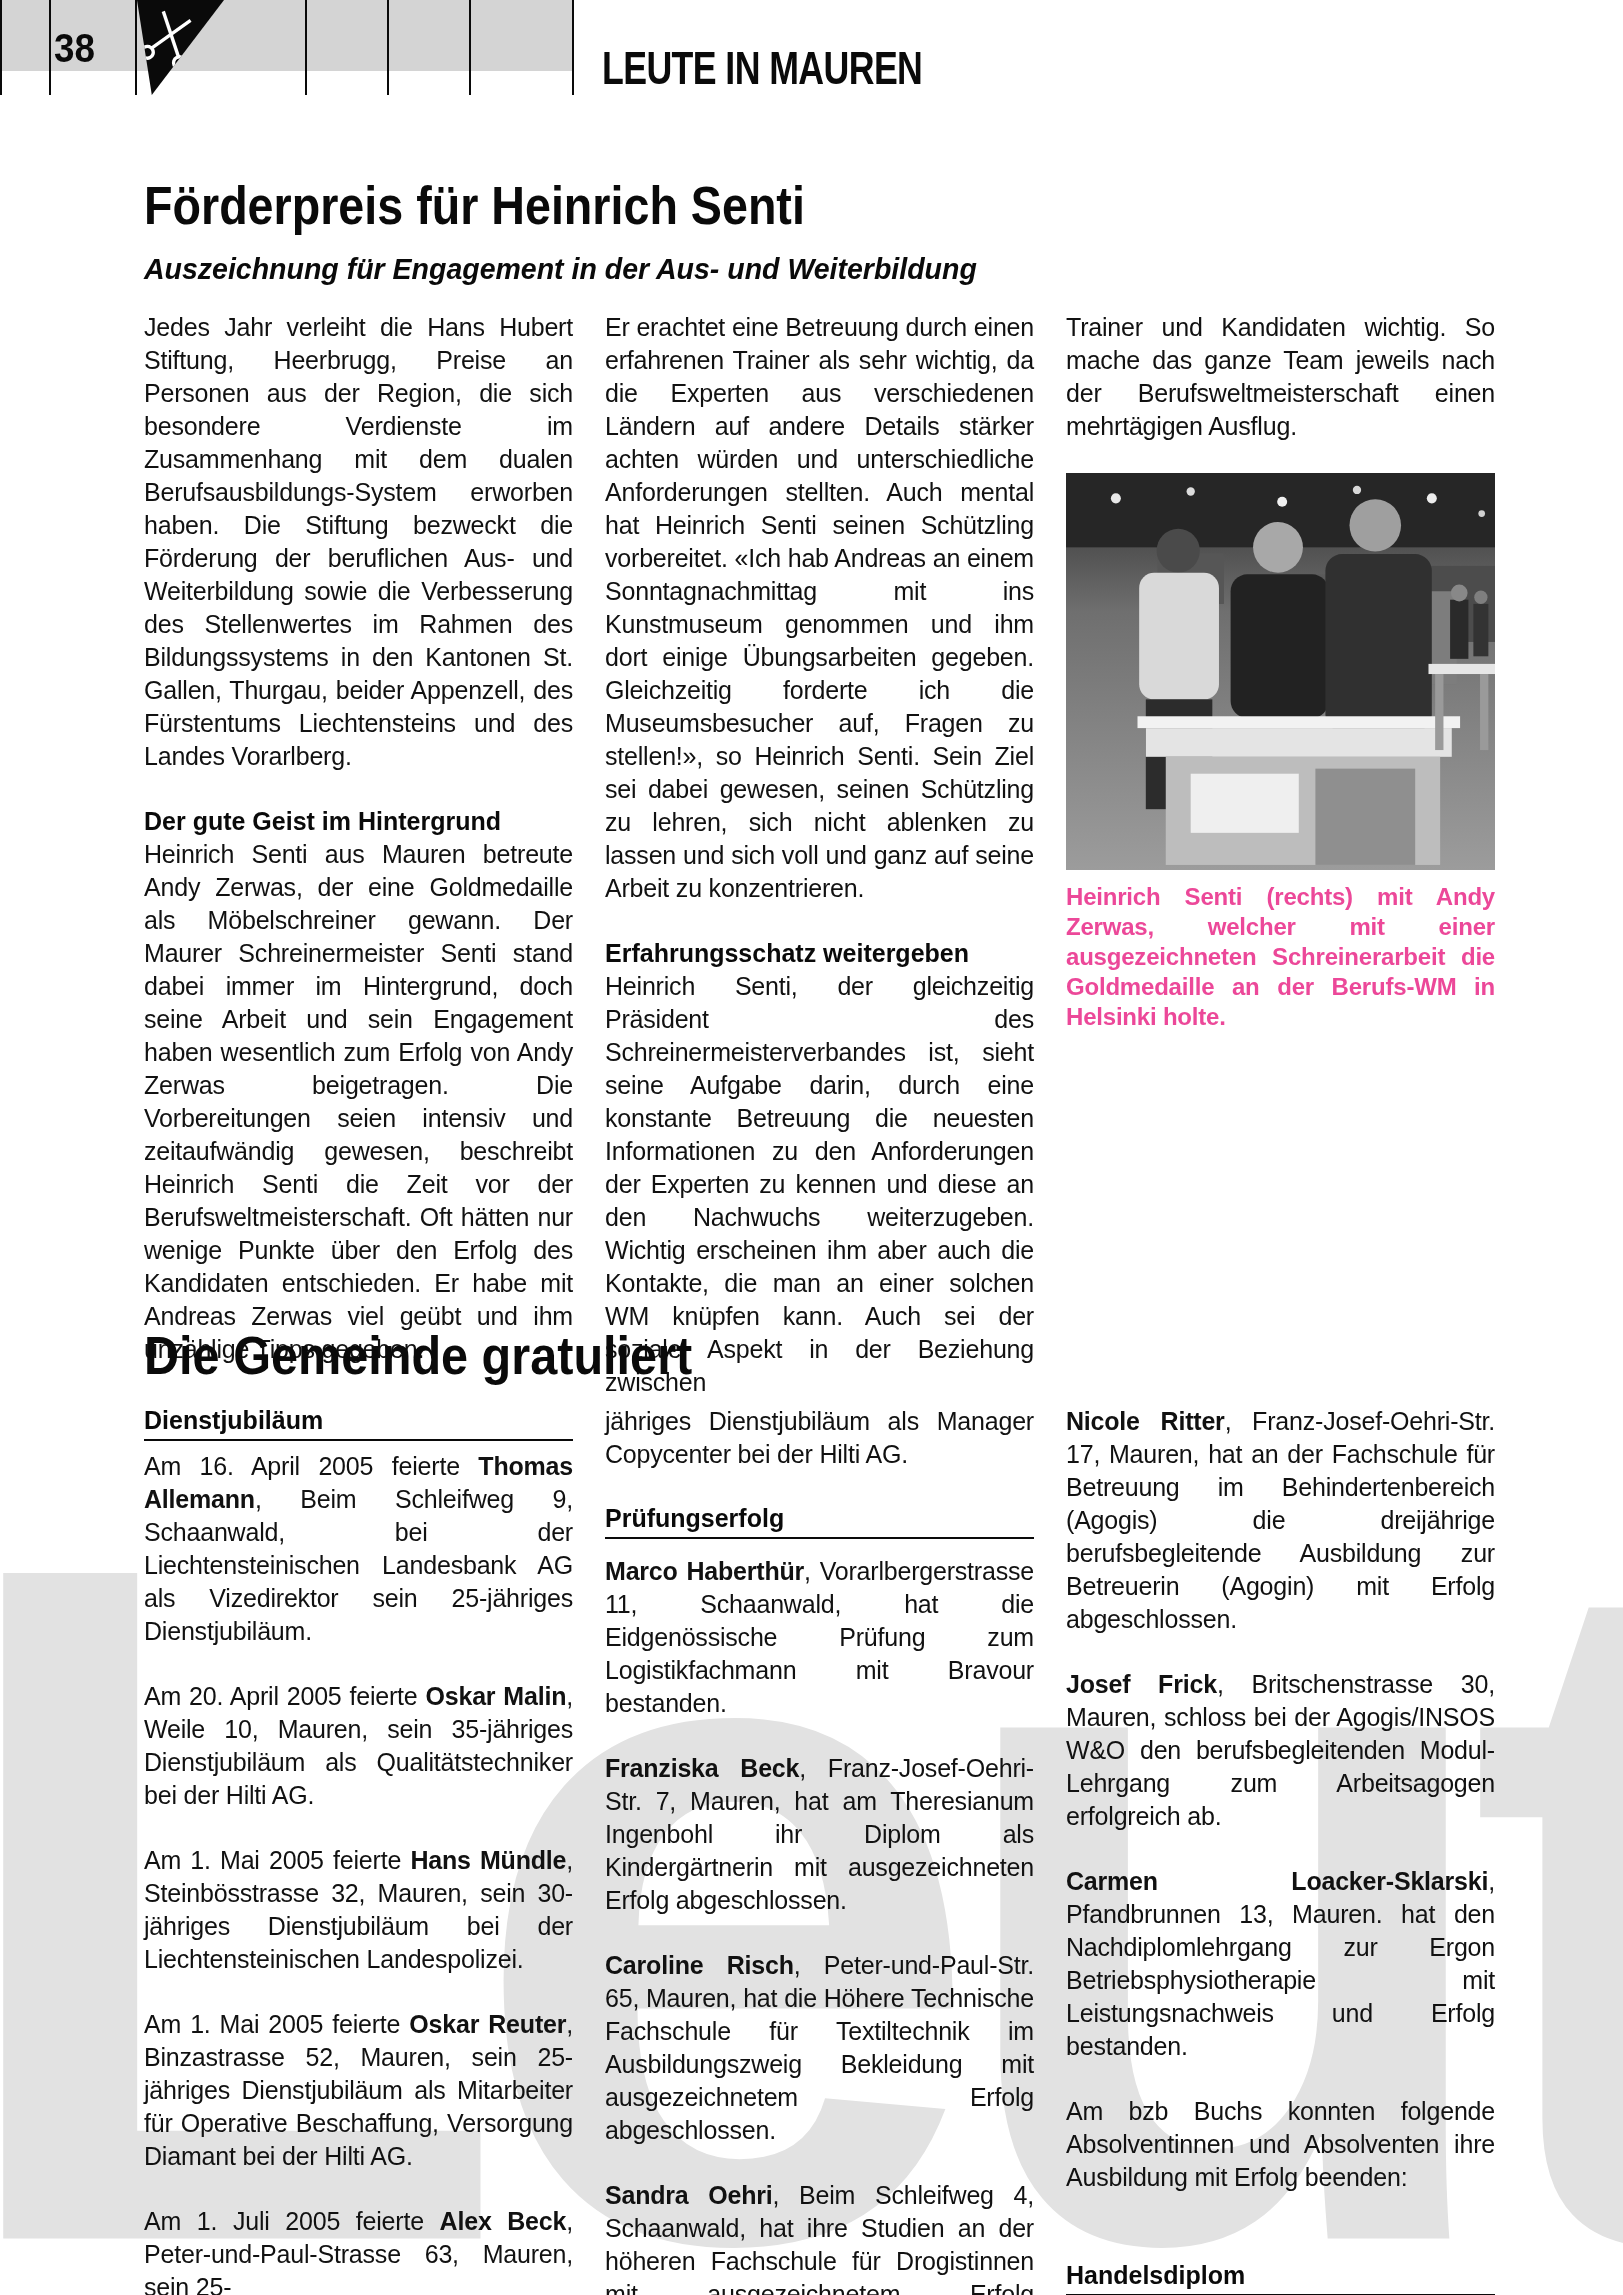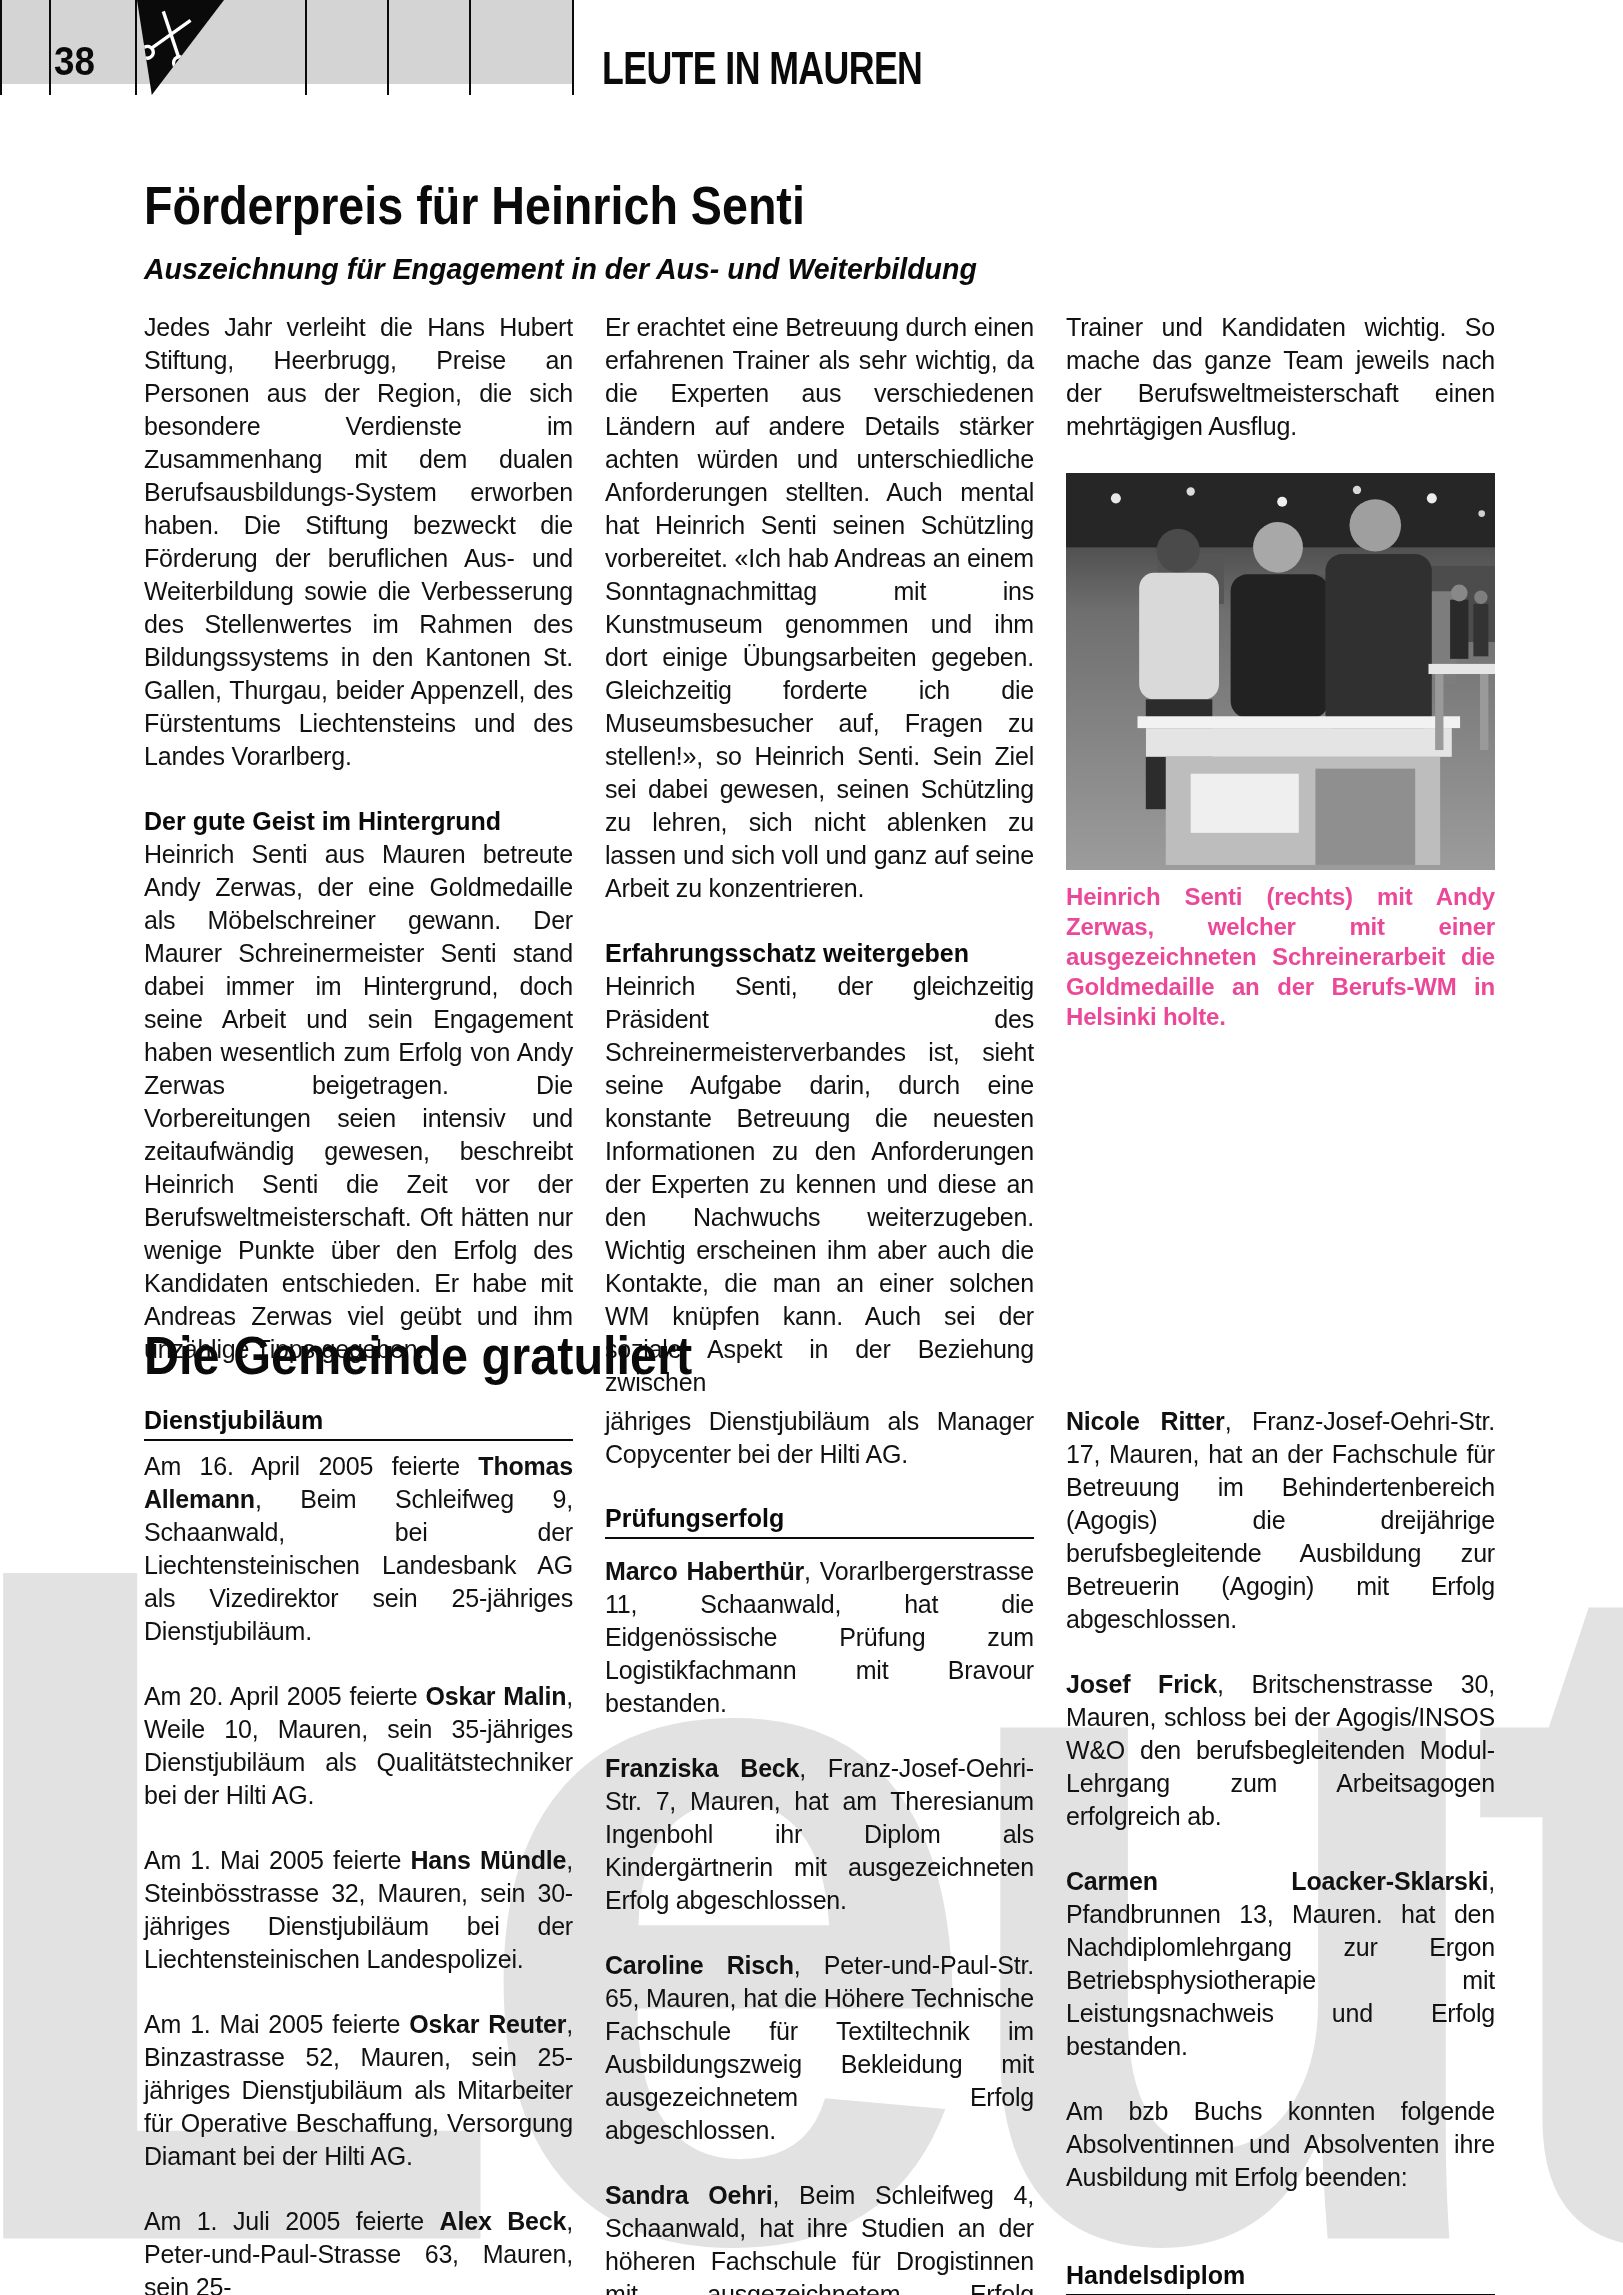--- a/index.html
+++ b/index.html
@@ -13,21 +13,21 @@
   }
   
   .watermark{
     position:absolute;left:-59px;top:1420px;z-index:0;
     font-size:930px;font-weight:800;letter-spacing:-0.045em;
     color:#e2e2e2;white-space:nowrap;line-height:1;
     transform:scaleY(1.04);transform-origin:top left;
     user-select:none;
   }
   
-  .band{position:absolute;left:0;top:0;width:574px;height:84px;background:#d4d4d4;z-index:2;}
+  .band{position:absolute;left:0;top:0;width:574px;height:71px;background:#d4d4d4;z-index:2;}
   .band .vline{position:absolute;top:0;width:1.7px;height:95px;background:#0a0a0a;}
   .page-num{
     position:absolute;left:54px;bottom:3.4px;
     font-size:40px;font-weight:bold;color:#0a0a0a;line-height:1;
     transform:scaleX(.92);transform-origin:left bottom;
   }
   .logo-triangle{
     position:absolute;left:137px;top:0;width:87px;height:95px;
     background:#0a0a0a;
     clip-path:polygon(0 0,100% 0,17% 100%);

